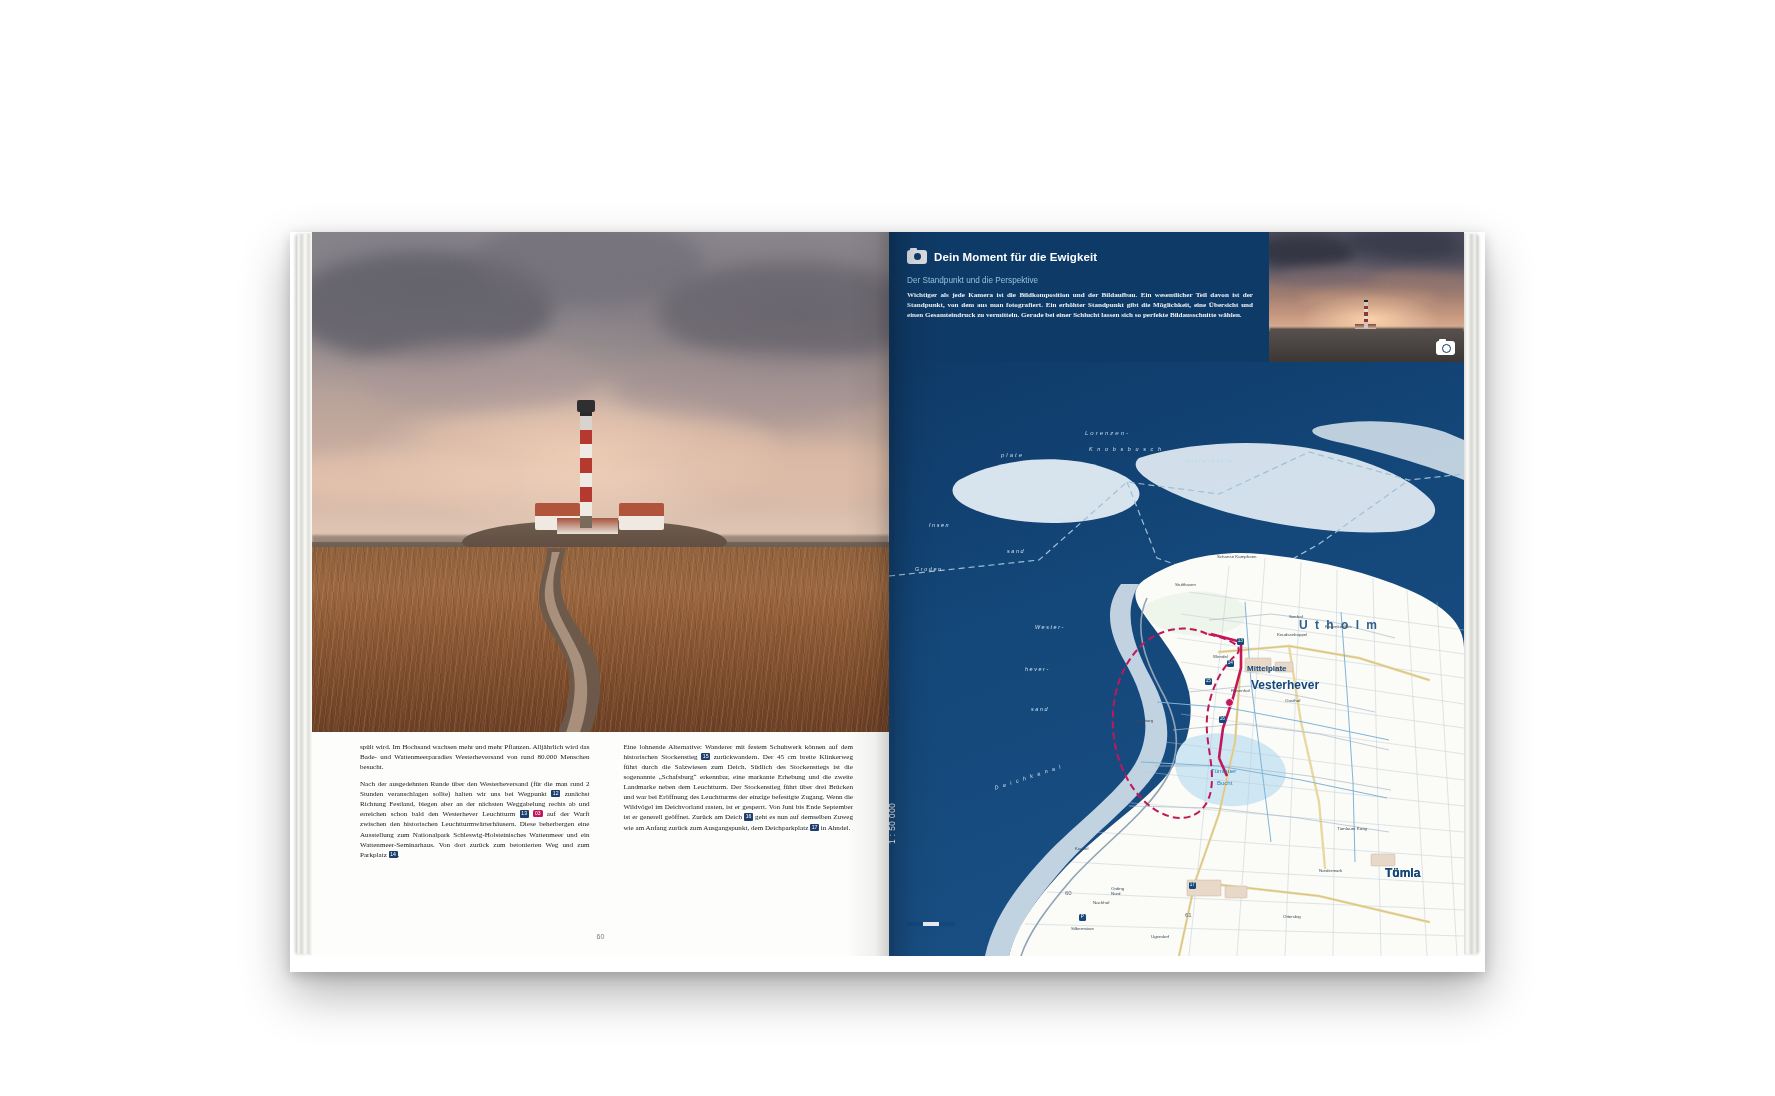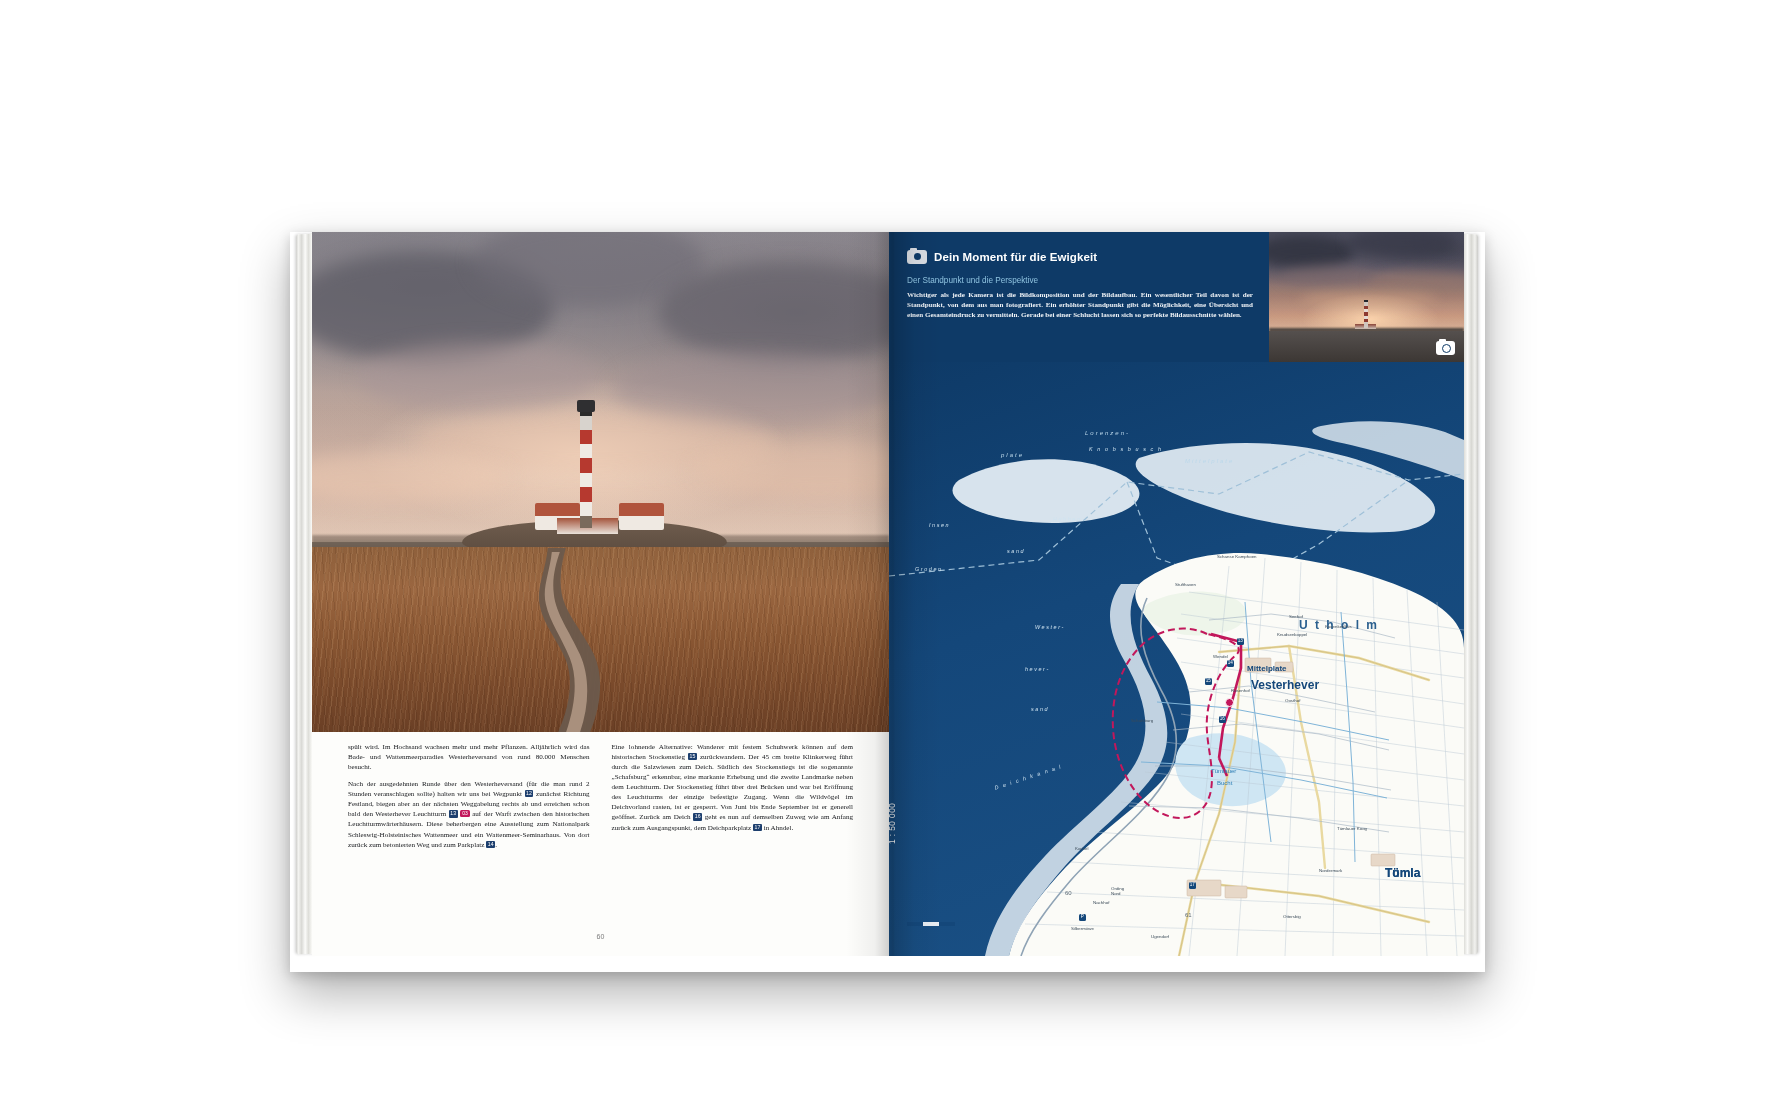--- a/index.html
+++ b/index.html
@@ -181,21 +181,21 @@
     width: 577px; height: 220px;
     padding: 6px 36px 0 36px;
     columns: 2;
     column-gap: 22px;
     font-size: 7.1px;
     line-height: 1.42;
     text-align: justify;
     color: #16181c;
     hyphens: auto;
   }
-  .left-text p { margin: 0 0 7px 0; }
+  .left-text p { margin: 0 0 7px 12px; }
   .mini-num {
     display:inline-block;
     background:#1d3f6e; color:#fff;
     font-family:"Liberation Sans", sans-serif;
     font-size:5.2px; line-height:1;
     padding:1px 1.6px; border-radius:1px;
     vertical-align: 1px;
   }
   .mini-cam {
     display:inline-block;

